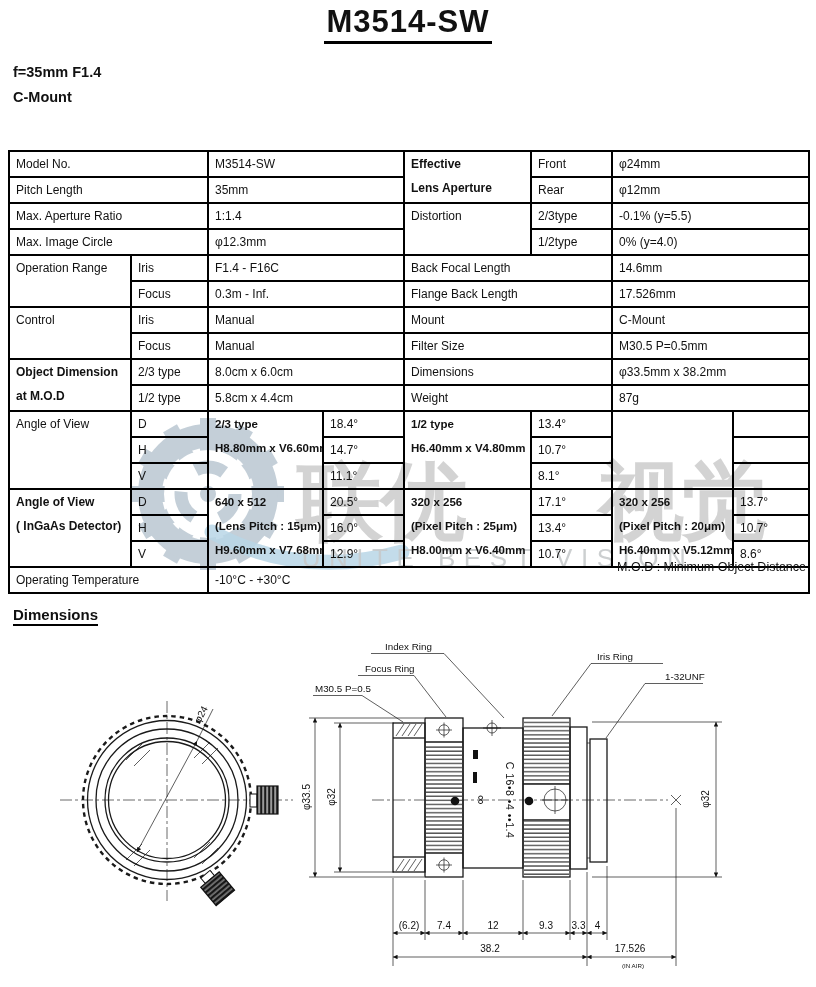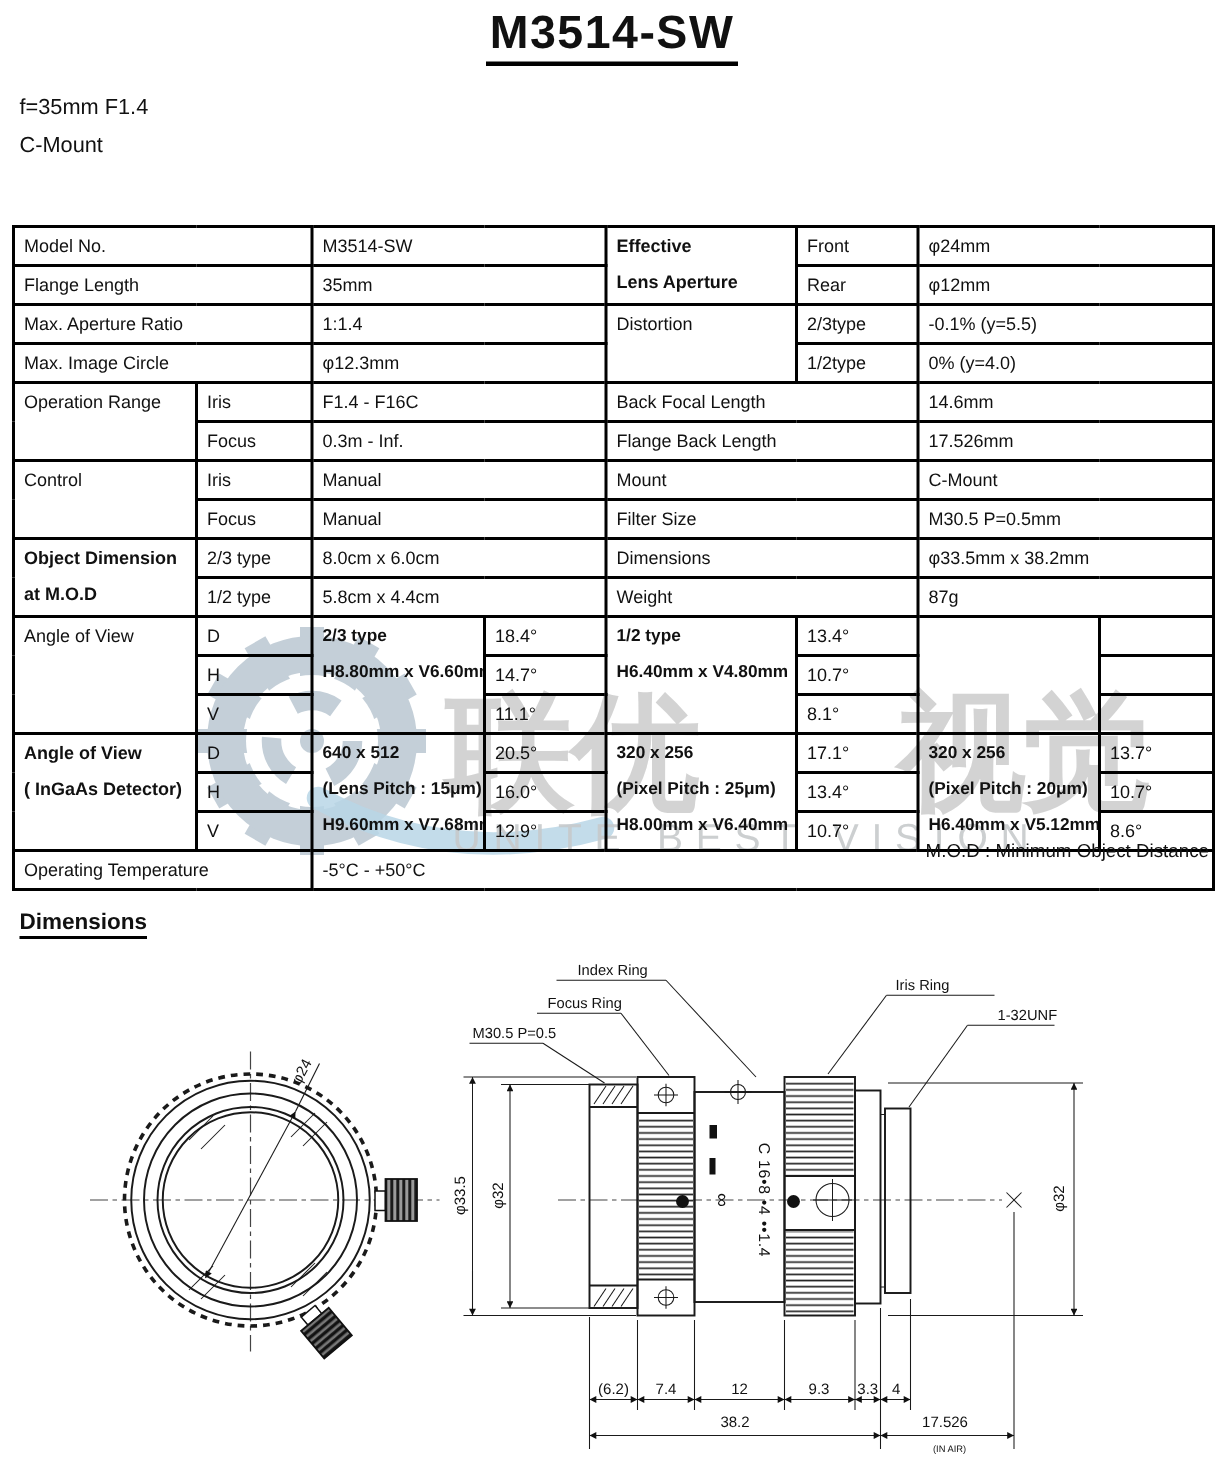--- a/index.html
+++ b/index.html
@@ -1,21 +1,21 @@
 <!DOCTYPE html>
 <html><head>
 <meta charset="utf-8">
 <style>
   html,body{margin:0;padding:0;background:#fff;}
   .page{position:relative;width:816px;height:987px;background:#ffffff;overflow:hidden;
         font-family:"Liberation Sans", sans-serif;color:#111;}
   .title{position:absolute;top:4px;left:0;width:100%;text-align:center;}
   .title span{display:inline-block;font-size:31px;font-weight:bold;letter-spacing:1px;
         border-bottom:3px solid #000;padding:0 2px 1px 2px;}
-  .subtitle{position:absolute;left:13px;top:60px;font-weight:normal;font-size:14.5px;}
+  .subtitle{position:absolute;left:13px;top:60px;font-weight:bold;font-size:14.5px;}
   .subtitle div{height:25px;line-height:25px;}
   .wm{position:absolute;left:0;top:400px;z-index:0;}
   .drw{position:absolute;left:0;top:630px;z-index:1;}
   table.spec{position:absolute;left:8px;top:150px;z-index:2;border-collapse:collapse;
         table-layout:fixed;width:800px;border:1px solid #ef4444;background:transparent;}
   table.spec td{border:2px solid #000;font-size:12px;height:24px;padding:0 2px 0 6px;
         overflow:hidden;white-space:nowrap;background:transparent;}
   td.vt{vertical-align:top;line-height:24px;margin-left:32px;}
   td.ml{vertical-align:top;padding-top:0;font-weight:bold;}
   td.ml span{display:block;height:24px;line-height:24px;}
@@ -86,21 +86,21 @@
       <td colspan="2">Model No.</td>
       <td colspan="2">M3514-SW</td>
       <td rowspan="2" class="ml">
         <span>Effective</span>
         <span>Lens Aperture</span>
       </td>
       <td>Front</td>
       <td colspan="2">φ24mm</td>
     </tr>
     <tr>
-      <td colspan="2">Flange Length</td>
+      <td colspan="2">Pitch Length</td>
       <td colspan="2">35mm</td>
       <td>Rear</td>
       <td colspan="2">φ12mm</td>
     </tr>
     <tr>
       <td colspan="2">Max. Aperture Ratio</td>
       <td colspan="2">1:1.4</td>
       <td rowspan="2" class="vt">Distortion</td>
       <td>2/3type</td>
       <td colspan="2">-0.1% (y=5.5)</td>
@@ -213,21 +213,21 @@
       <td>10.7°</td>
     </tr>
     <tr>
       <td>V</td>
       <td>12.9°</td>
       <td>10.7°</td>
       <td>8.6°</td>
     </tr>
     <tr>
       <td colspan="2">Operating Temperature</td>
-      <td colspan="6">-5°C - +50°C</td>
+      <td colspan="6">-10°C - +30°C</td>
     </tr>
   </tbody>
     </table>
 
   <div class="mod-note">M.O.D : Minimum Object Distance</div>
 
   <div class="dim-heading">
     <span>Dimensions</span>
   </div>
 

